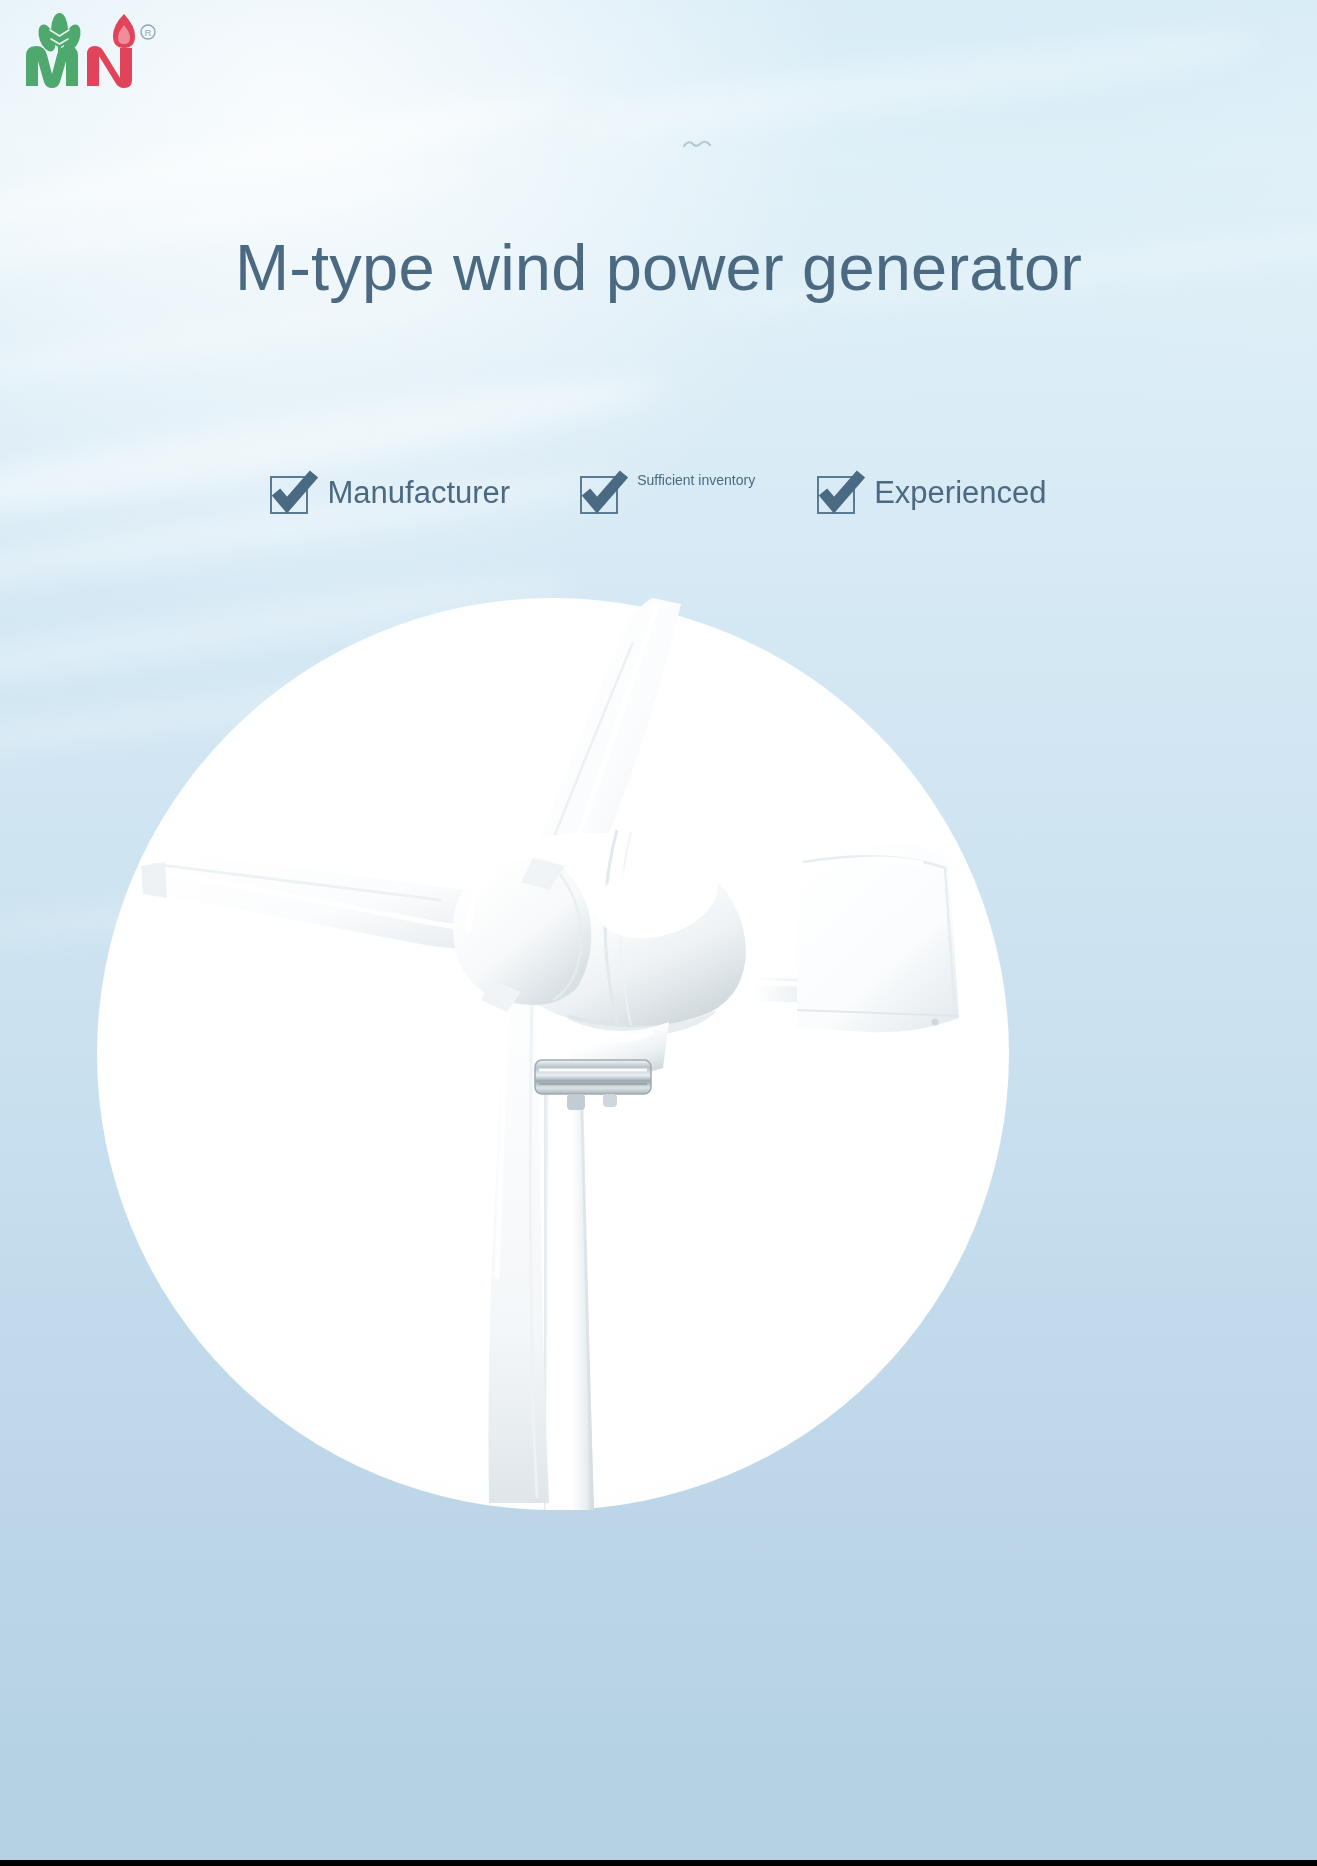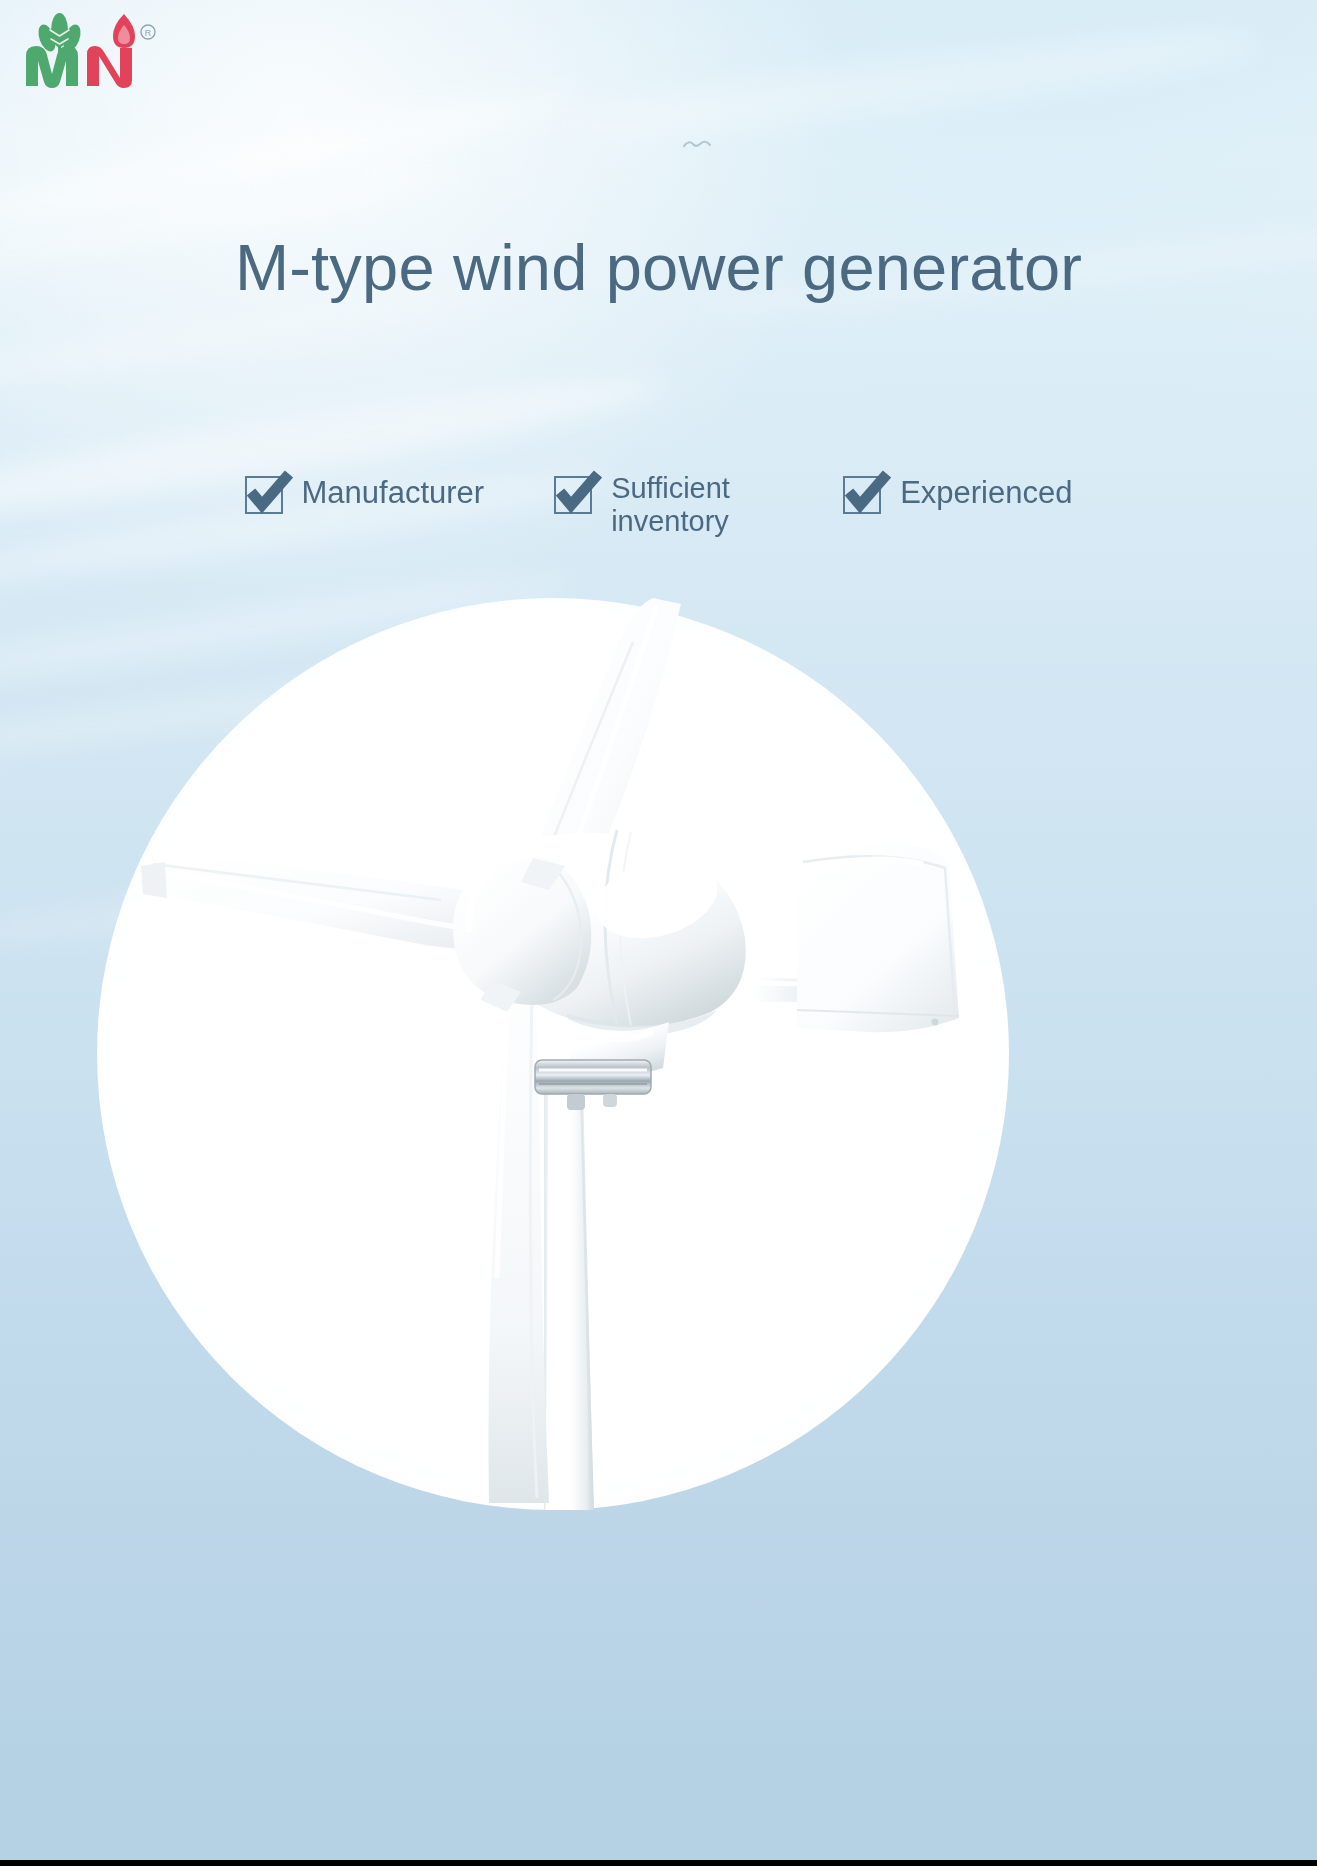--- a/index.html
+++ b/index.html
@@ -75,21 +75,21 @@
     position:absolute;left:0;top:6px;width:38px;height:38px;
     border:2px solid #5b7b93;box-sizing:border-box;background:transparent;
   }
   .chk svg{position:absolute;left:-2px;top:-4px;overflow:visible;}
 
   .blabel{
     color:#4b6a82;font-size:31px;line-height:1;padding-left:13px;margin-top:11px;
     white-space:nowrap;
   }
   .blabel.two{
-    font-size:29px;line-height:1.15;margin-top:6px;white-space:normal;max-width:170px;
+    font-size:14px;line-height:1.15;margin-top:6px;white-space:normal;max-width:170px;
   }
 
   
   .product{
     position:absolute;left:97px;top:598px;width:912px;height:912px;
   }
   .halo{
     position:absolute;inset:0;border-radius:50%;
     background:radial-gradient(circle at 50% 50%,
       #ffffff 0%, #ffffff 62%, rgba(255,255,255,.97) 80%,

